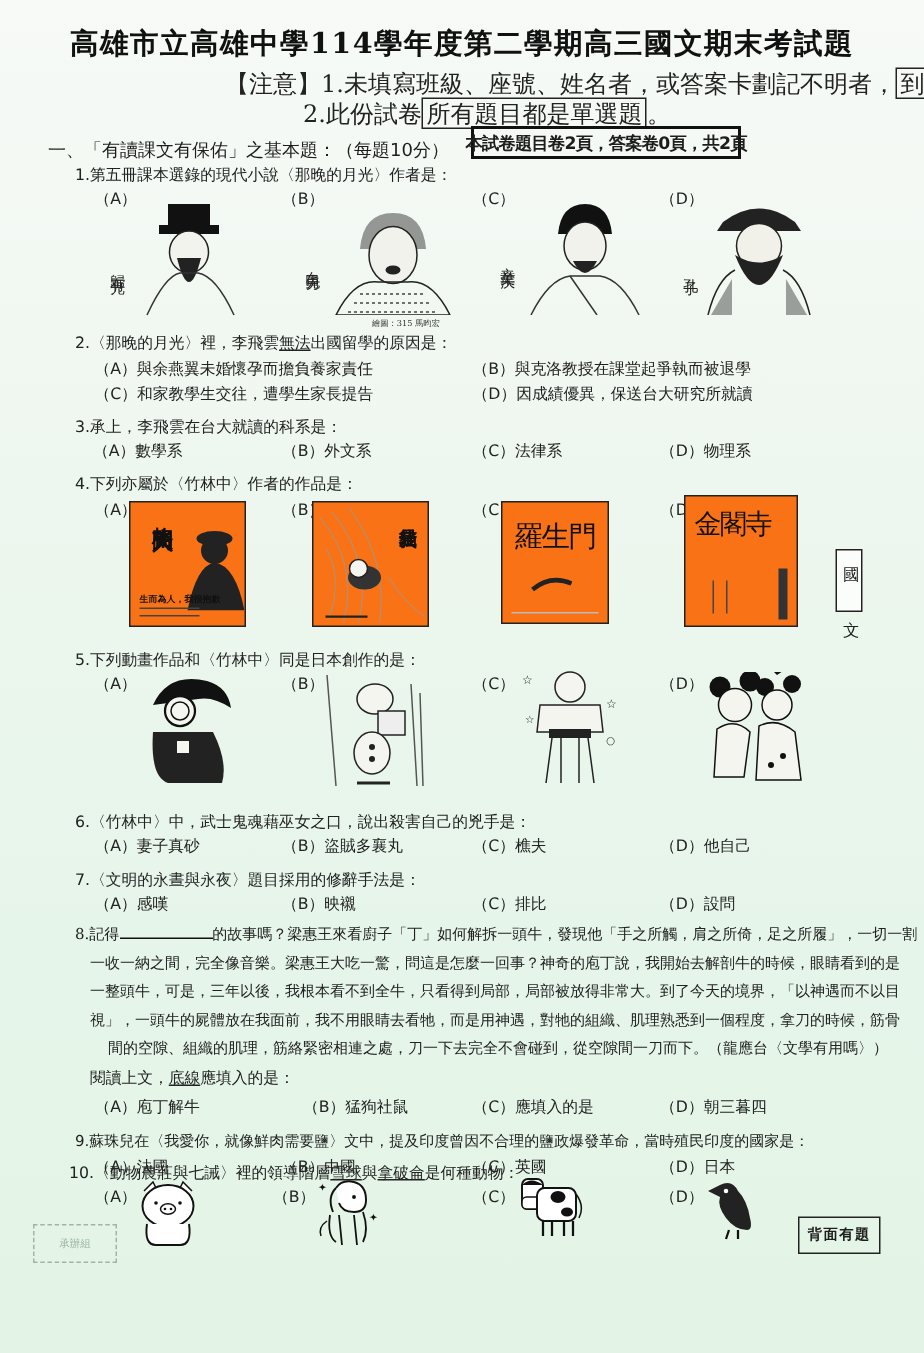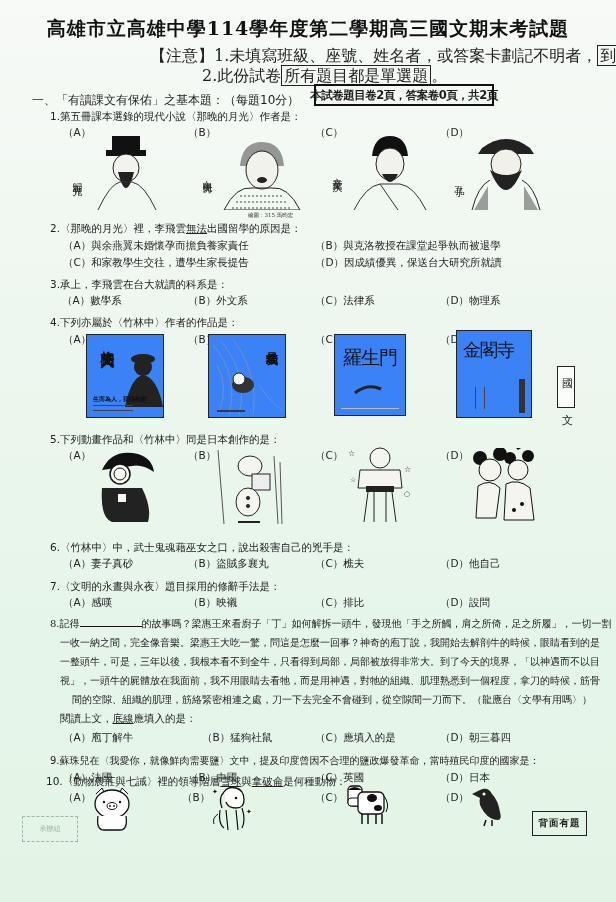--- a/index.html
+++ b/index.html
@@ -27,21 +27,21 @@
     font-family: "DejaVu Sans", sans-serif; letter-spacing: -0.5px;
   }
   .q { font-size: 10.5px; font-family: "DejaVu Sans", sans-serif; color: #222; }
   .opt { font-size: 10.5px; font-family: "DejaVu Sans", sans-serif; color: #222; }
   .u { text-decoration: underline; }
   .blank { display: inline-block; width: 62px; border-bottom: 1.5px solid #111; height: 10px; vertical-align: baseline; }
   .passage { font-size: 10px; line-height: 19px; color: #222; font-family: "DejaVu Serif", serif; }
   .vlabel { position: absolute; writing-mode: vertical-rl; font-size: 10px; letter-spacing: 2px; color: #222; }
   .caption { font-size: 5.5px; color: #333; }
   .book {
-    position: absolute; border: 1.5px solid #222; background: #3b82f6;
+    position: absolute; border: 1.5px solid #222; background: #f97316;
     font-family: "DejaVu Serif", serif; color: #111; overflow: hidden;
   }
   .book .t { position: absolute; font-weight: bold; }
   .side-tab {
     top: 366px; left: 557px; width: 18px; height: 42px; border: 1.5px solid #222;
     font-size: 11px; writing-mode: vertical-rl; text-align: center;
     display: flex; align-items: center; justify-content: space-between; padding: 2px 0; background: #fbfdfb;
   }
   .back-box {
     top: 811px; left: 532px; width: 55px; height: 25px; border: 1.5px solid #222;

